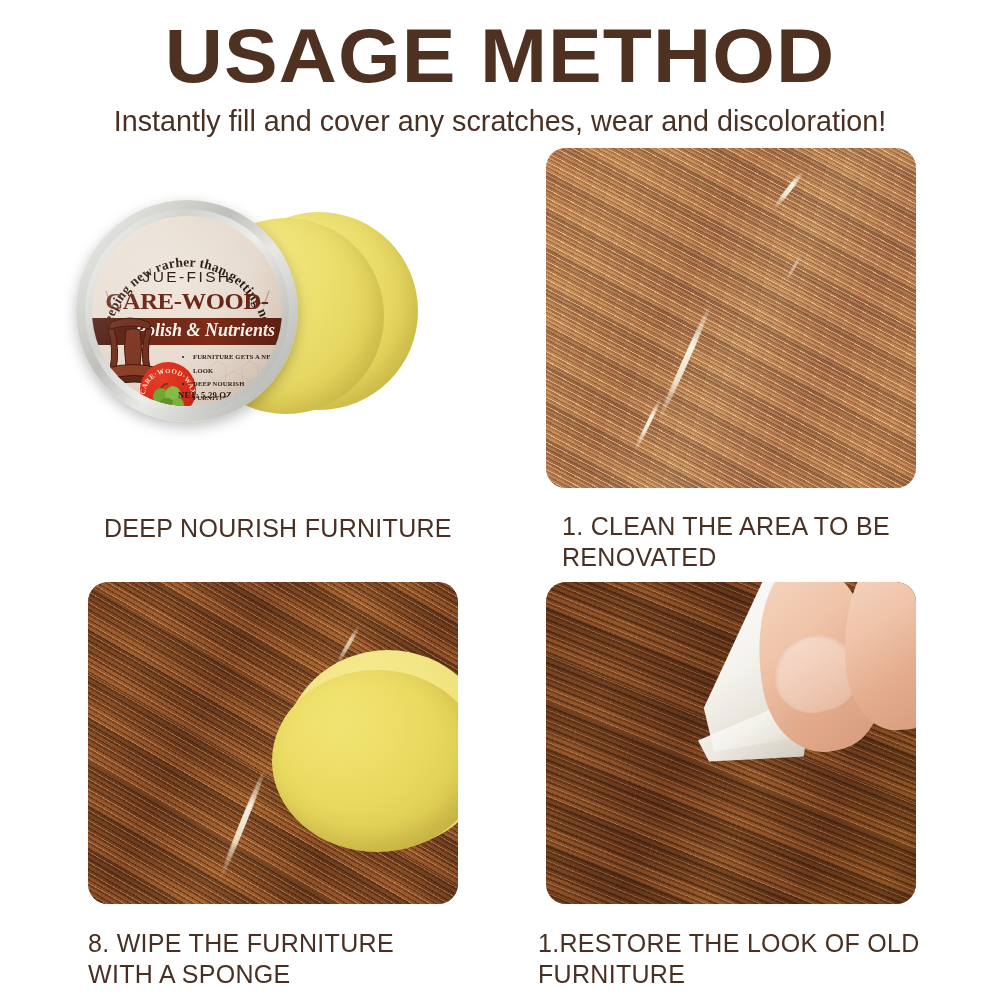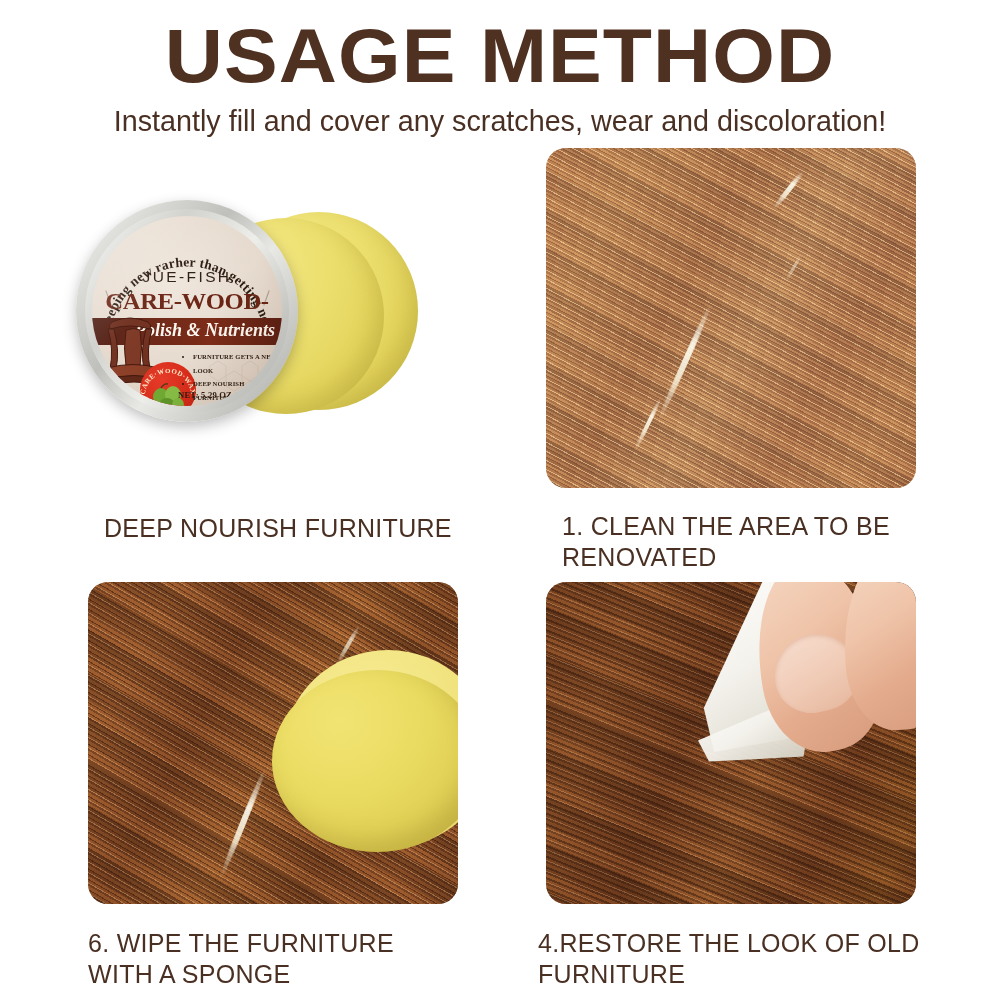--- a/index.html
+++ b/index.html
@@ -415,32 +415,32 @@
 <div class="caption" style="left:562px; top:511px; width:420px;">1. CLEAN THE AREA TO BE
 RENOVATED</div>
 
 <div class="photo" style="left:88px; top:582px; width:370px; height:322px;">
   <div class="grain wood-dark"></div>
   <div class="scratch" style="left:152px; top:182px; width:6px; height:118px; transform:rotate(22deg);"></div>
   <div class="scratch" style="left:258px; top:40px; width:4px; height:46px; transform:rotate(30deg); opacity:0.75;"></div>
   <div class="sponge-rim" style="left:196px; top:68px; width:208px; height:198px;"></div>
   <div class="sponge-disc" style="left:184px; top:88px; width:210px; height:182px;"></div>
 </div>
-<div class="caption" style="left:88px; top:928px; width:420px;">6. WIPE THE FURNITURE
+<div class="caption" style="left:88px; top:928px; width:420px;">8. WIPE THE FURNITURE
 WITH A SPONGE</div>
 
 <div class="photo" style="left:546px; top:582px; width:370px; height:322px;">
   <div class="grain wood-dark2"></div>
 
   <div class="cloth" style="left:150px; top:-14px; width:130px; height:200px;
               clip-path: polygon(56% 0%, 100% 0%, 100% 82%, 14% 92%, 6% 70%);
               border-radius:6px;"></div>
   <div class="cloth" style="left:152px; top:120px; width:110px; height:62px;
               clip-path: polygon(0% 62%, 74% 6%, 100% 42%, 96% 88%, 10% 96%);
               box-shadow:none; opacity:0.95;"></div>
 
   <div class="finger" style="left:212px; top:-22px; width:120px; height:192px; transform:rotate(-10deg);"></div>
   <div class="nail" style="left:228px; top:52px; width:84px; height:78px; transform:rotate(-12deg);"></div>
 
   <div class="finger" style="left:298px; top:-30px; width:104px; height:178px; transform:rotate(-4deg);"></div>
 </div>
-<div class="caption" style="left:538px; top:928px; width:440px;">4.RESTORE THE LOOK OF OLD
+<div class="caption" style="left:538px; top:928px; width:440px;">1.RESTORE THE LOOK OF OLD
 FURNITURE</div>
 
 </body></html>

